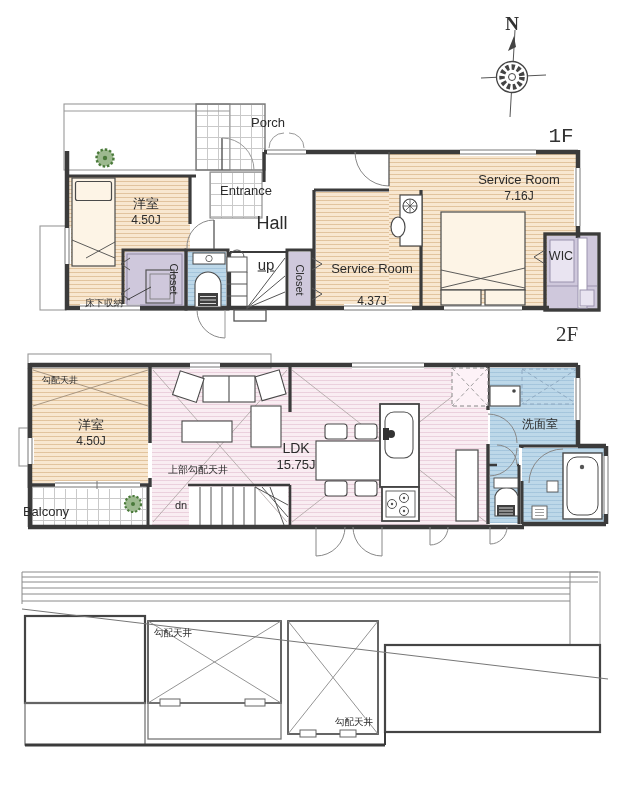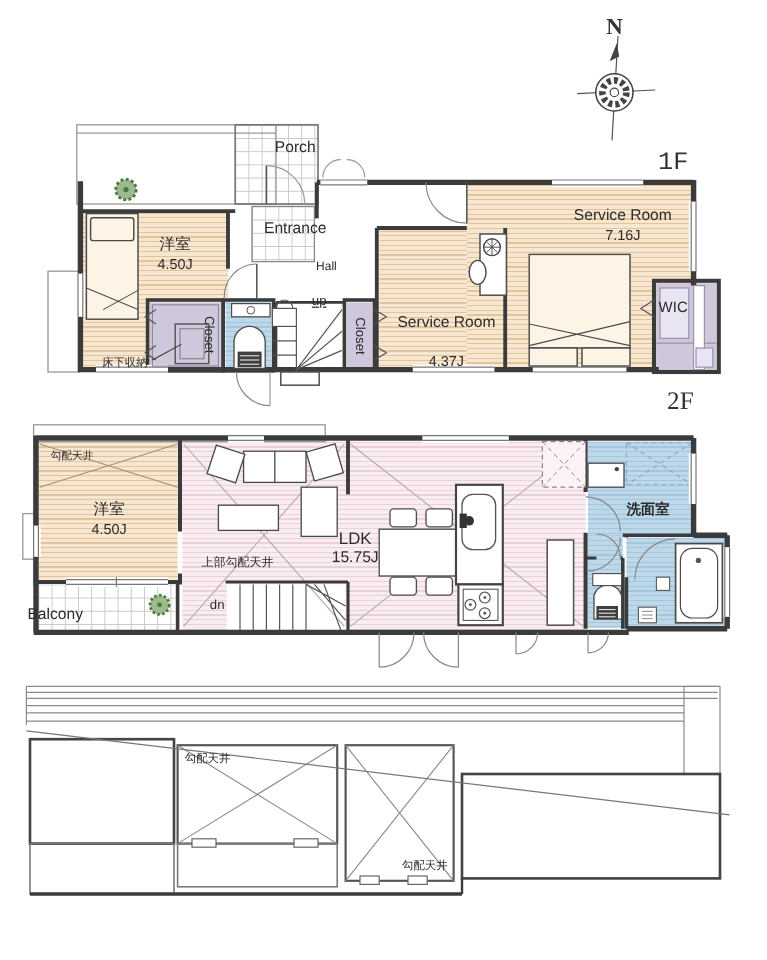--- a/index.html
+++ b/index.html
@@ -326,41 +326,41 @@
     </g>
     <g>
       <path d="M22,609 L608,679" stroke="#777" stroke-width="1" fill="none"></path>
     </g>
   </svg>
 
   <div class="lbl serif" style="left:512px;top:23px;font-size:19px;font-weight:bold;">N</div>
   <div class="lbl serif" style="left:561px;top:136px;font-size:21px;font-family:Liberation Mono, monospace;">1F</div>
   <div class="lbl serif" style="left:567px;top:334px;font-size:21px;">2F</div>
 
-  <div class="lbl" style="left:246px;top:122px;font-size:13px;">Porch</div>
+  <div class="lbl" style="left:246px;top:122px;font-size:13px;padding-left:44px;">Porch</div>
   <div class="lbl" style="left:246px;top:190px;font-size:13px;">Entrance</div>
-  <div class="lbl" style="left:272px;top:223px;font-size:10px;">Hall</div>
-  <div class="lbl" style="left:266px;top:252px;font-size:11px;text-decoration:underline;">up</div>
+  <div class="lbl" style="left:272px;top:223px;font-size:18px;">Hall</div>
+  <div class="lbl" style="left:266px;top:264px;font-size:15px;text-decoration:underline;">up</div>
   <div class="lbl" style="left:146px;top:203px;font-size:13px;">洋室</div>
   <div class="lbl" style="left:146px;top:220px;font-size:12px;">4.50J</div>
   <div class="lbl" style="left:104px;top:303px;font-size:9.5px;">床下収納</div>
   <div class="lbl vlbl" style="left:173px;top:279px;font-size:11px;">Closet</div>
   <div class="lbl vlbl" style="left:299px;top:280px;font-size:11px;">Closet</div>
   <div class="lbl" style="left:372px;top:268px;font-size:13px;">Service Room</div>
   <div class="lbl" style="left:372px;top:285px;font-size:12px;margin-top:16px;">4.37J</div>
   <div class="lbl" style="left:519px;top:179px;font-size:13px;">Service Room</div>
   <div class="lbl" style="left:519px;top:196px;font-size:12px;">7.16J</div>
   <div class="lbl" style="left:561px;top:256px;font-size:12.5px;">WIC</div>
 
   <div class="lbl" style="left:60px;top:380px;font-size:9px;">勾配天井</div>
   <div class="lbl" style="left:91px;top:424px;font-size:13px;">洋室</div>
   <div class="lbl" style="left:91px;top:441px;font-size:12px;">4.50J</div>
   <div class="lbl" style="left:296px;top:448px;font-size:14px;">LDK</div>
   <div class="lbl" style="left:296px;top:464px;font-size:13px;">15.75J</div>
   <div class="lbl" style="left:198px;top:470px;font-size:10px;">上部勾配天井</div>
   <div class="lbl" style="left:181px;top:505px;font-size:11px;text-align:right;">dn</div>
-  <div class="lbl" style="left:540px;top:424px;font-size:12px;font-weight:bold;">洗面室</div>
+  <div class="lbl" style="left:540px;top:424px;font-size:12px;">洗面室</div>
   <div class="lbl" style="left:46px;top:511px;font-size:13px;">Balcony</div>
 
   <div class="lbl" style="left:173px;top:633px;font-size:9.5px;">勾配天井</div>
   <div class="lbl" style="left:354px;top:722px;font-size:9.5px;">勾配天井</div>
 
 </div>
 
 </body></html>

